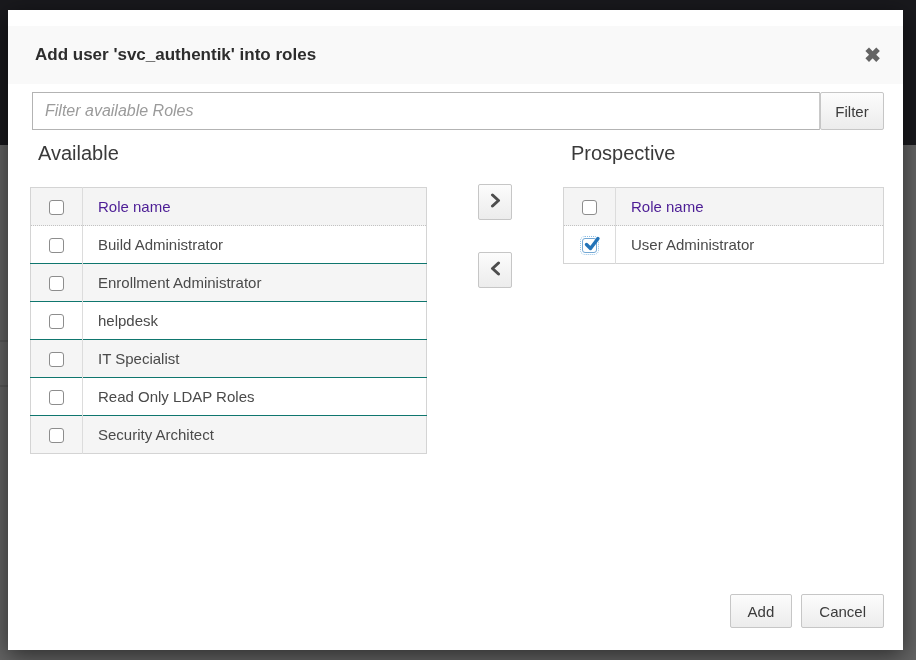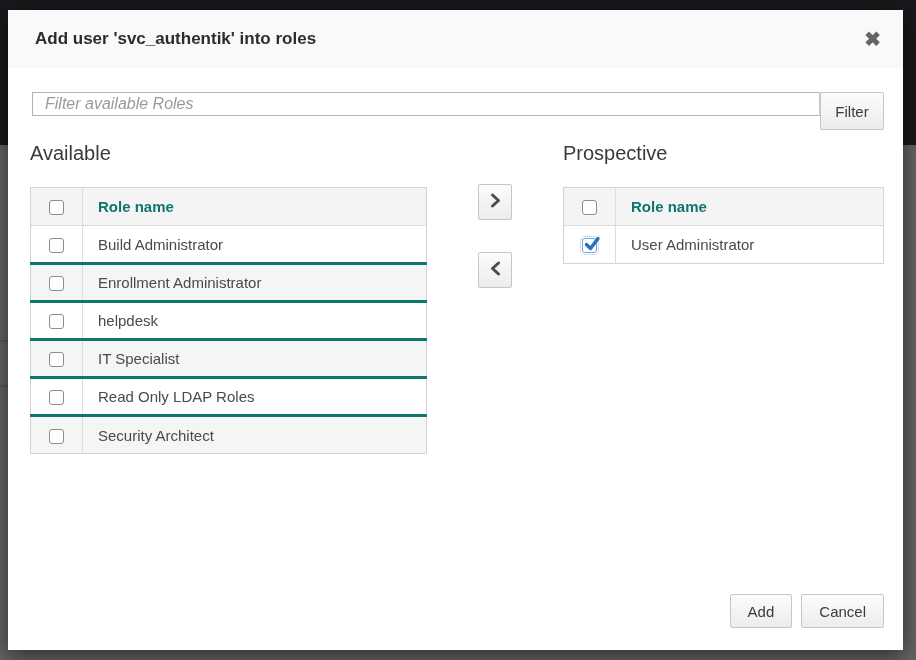--- a/index.html
+++ b/index.html
@@ -17,57 +17,58 @@
 
   .modal {
     position: absolute; left: 8px; top: 10px; width: 895px; height: 640px;
     background: #ffffff;
     box-shadow: 0 6px 22px rgba(0,0,0,0.55);
   }
   .modal-header {
     height: 58px; background: #f9f9f9;
     display: flex; align-items: center;
     padding: 0 22px 0 27px;
+    margin-top: 16px;
   }
   .modal-title { flex: 1; font-size: 17px; font-weight: 700; color: #2d2d2d; }
   .close-btn {
     font-size: 20px; font-weight: 700; color: #646464; line-height: 1;
     cursor: pointer; user-select: none;
   }
   .modal-body { position: absolute; top: 58px; left: 0; right: 0; bottom: 0; }
 
   .filter-row { position: absolute; left: 24px; top: 24px; width: 852px; height: 38px; display: flex; }
   .filter-input {
-    flex: 1; height: 24px; border: 1px solid #b3b3b3; border-right: 1px solid #c9c9c9;
+    flex: 1; height: 38px; border: 1px solid #b3b3b3; border-right: 1px solid #c9c9c9;
     padding: 0 12px; font-size: 16px; color: #8b5cf6; background: #fff; outline: none;
     font-family: "Liberation Sans", sans-serif;
   }
   .filter-input::placeholder { font-style: italic; color: #9b9b9b; }
   .btn {
     background: linear-gradient(#fcfcfc, #ececec);
     border: 1px solid #c6c6c6; border-radius: 2px;
     color: #3b3b3b; font-size: 15px; cursor: pointer;
     font-family: "Liberation Sans", sans-serif;
   }
   .filter-btn { width: 64px; height: 38px; }
 
-  .col-heading { margin: 0 0 21px 0; font-size: 20px; font-weight: 400; color: #3a3a3a; line-height: 26px; }
+  .col-heading { margin: 0 0 21px 8px; font-size: 20px; font-weight: 400; color: #3a3a3a; line-height: 26px; }
   .available-col  { position: absolute; left: 22px;  top: 72px; width: 397px; }
   .prospective-col{ position: absolute; left: 555px; top: 72px; width: 321px; }
 
   table.roles-table {
     width: 100%; border-collapse: collapse; border: 1px solid #d4d4d4;
     font-size: 15px; color: #4a4a4a;
   }
   .roles-table th, .roles-table td { height: 38px; padding: 0; text-align: left; }
   .cb-cell { width: 52px; text-align: center !important; border-right: 1px solid #dcdcdc; }
   .name-cell { padding-left: 15px !important; }
   .roles-table thead tr { background: #f4f4f4; border-bottom: 1px dotted #c2c2c2; }
-  .roles-table thead th.name-cell { font-weight: 700; color: #0f766e; }
-  .roles-table tbody tr + tr { border-top: 3px solid #0f766e; }
+  .roles-table thead th.name-cell { font-weight: 400; color: #4c1d95; }
+  .roles-table tbody tr + tr { border-top: 1px solid #0f766e; }
   .roles-table tbody tr:nth-child(even) { background: #f5f5f5; }
 
   .checkbox {
     display: inline-block; width: 15px; height: 15px;
     border: 1px solid #8d8d8d; border-radius: 3px; background: #fff;
     vertical-align: middle; position: relative; cursor: pointer;
   }
   .checkbox.checked {
     border-color: #74a8d4;
     outline: 1px dotted #8fc0e6; outline-offset: 1px;

